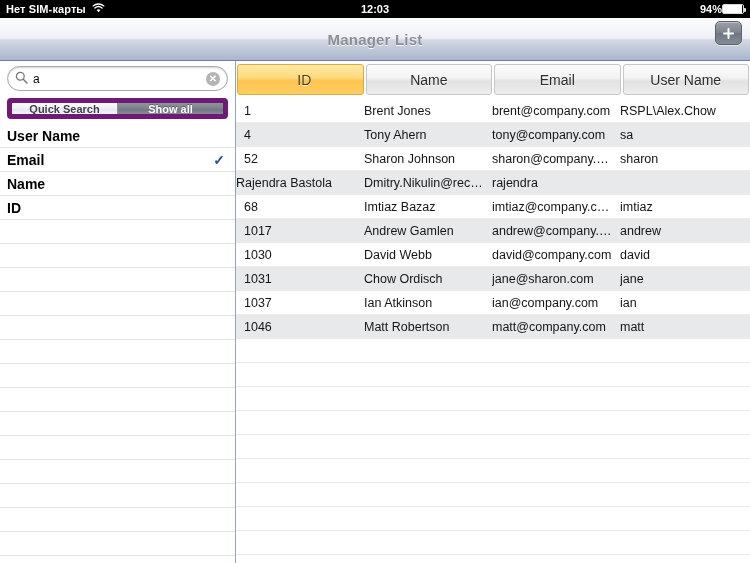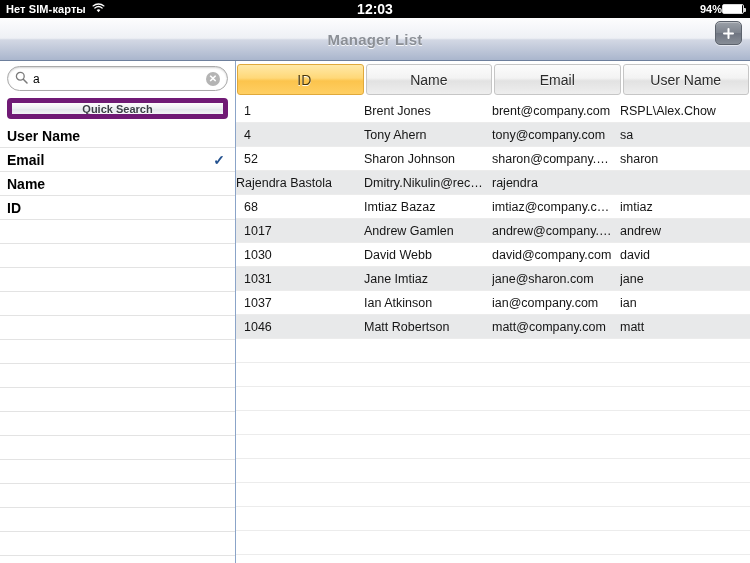--- a/index.html
+++ b/index.html
@@ -17,21 +17,21 @@
     color:#fff;
     font-size:11px; font-weight:bold;
     display:flex; align-items:center;
     position:relative;
     padding:0 6px;
   }
   .sb-left{ display:flex; align-items:center; gap:6px; }
   .sb-carrier{ letter-spacing:.1px; }
   .sb-center{
     position:absolute; left:0; right:0; text-align:center;
-    font-size:14px; font-weight:bold; pointer-events:none;
+    font-size:11px; font-weight:bold; pointer-events:none;
   }
   .sb-right{ margin-left:auto; display:flex; align-items:center; gap:0; z-index:2;}
   .batt{
     width:22px; height:10px; border:1px solid #d8d8d8; border-radius:2px;
     position:relative; display:inline-block;
   }
   .batt:after{
     content:""; position:absolute; right:-3px; top:3px;
     width:2px; height:4px; background:#d8d8d8; border-radius:0 1px 1px 0;
   }
@@ -209,20 +209,21 @@
           </svg>
         </span>
         <span class="search-text" placeholder="Search">a</span>
         <span class="clearbtn">✕</span>
       </div>
     </div>
 
     <div class="segwrap">
       <div class="segmented">
         <div class="seg off">Quick Search</div>
+        <div class="seg on">Show all</div>
       </div>
     </div>
 
     <div class="fieldlist">
       <div class="field-row">
         <span class="field-label">User Name</span>
       </div>
       <div class="field-row">
         <span class="field-label">Email</span>
         <span class="check">✓</span>
@@ -296,21 +297,21 @@
           <div class="td c3">andrew</div>
         </div>
         <div class="tr odd">
           <div class="td c0">1030</div>
           <div class="td c1">David Webb</div>
           <div class="td c2">david@company.com</div>
           <div class="td c3">david</div>
         </div>
         <div class="tr even">
           <div class="td c0">1031</div>
-          <div class="td c1">Jane Imtiaz</div>
+          <div class="td c1">Chow Ordisch</div>
           <div class="td c2">jane@sharon.com</div>
           <div class="td c3">jane</div>
         </div>
         <div class="tr odd">
           <div class="td c0">1037</div>
           <div class="td c1">Ian Atkinson</div>
           <div class="td c2">ian@company.com</div>
           <div class="td c3">ian</div>
         </div>
         <div class="tr even">

